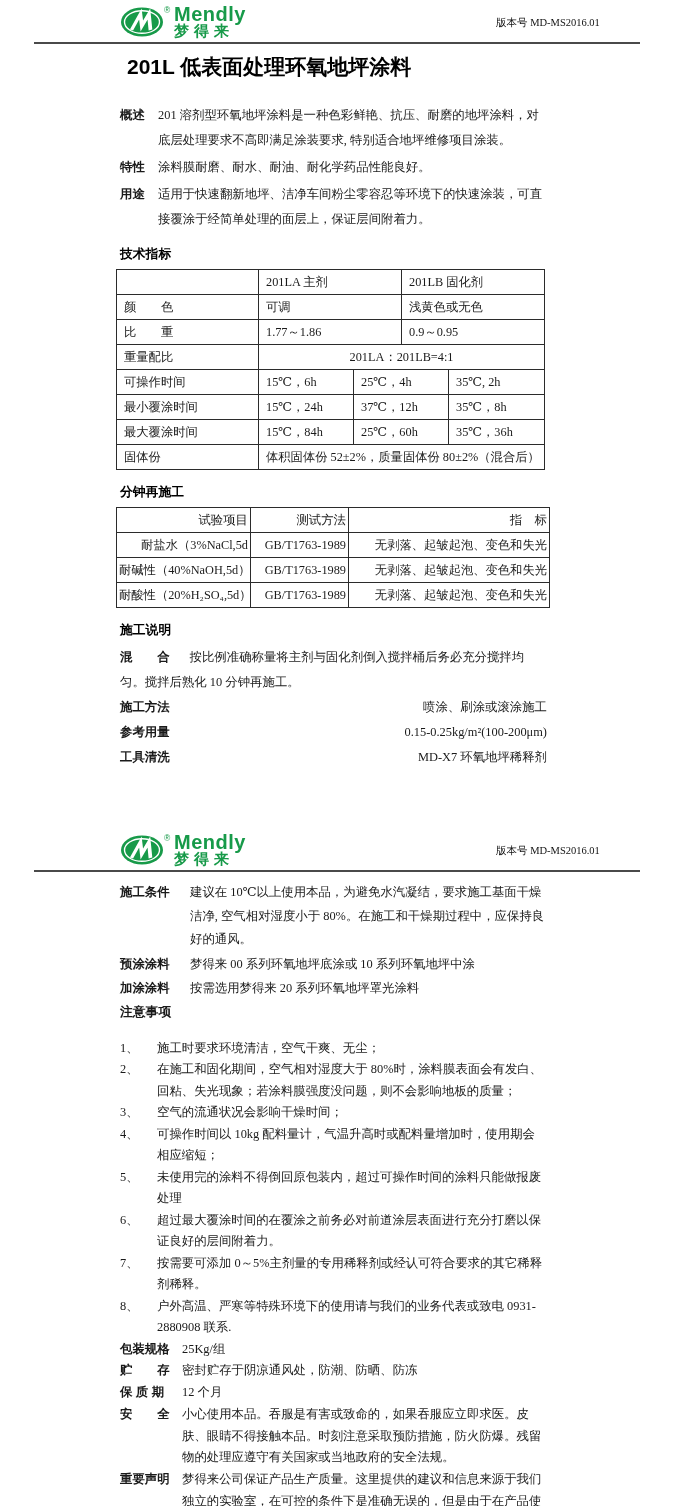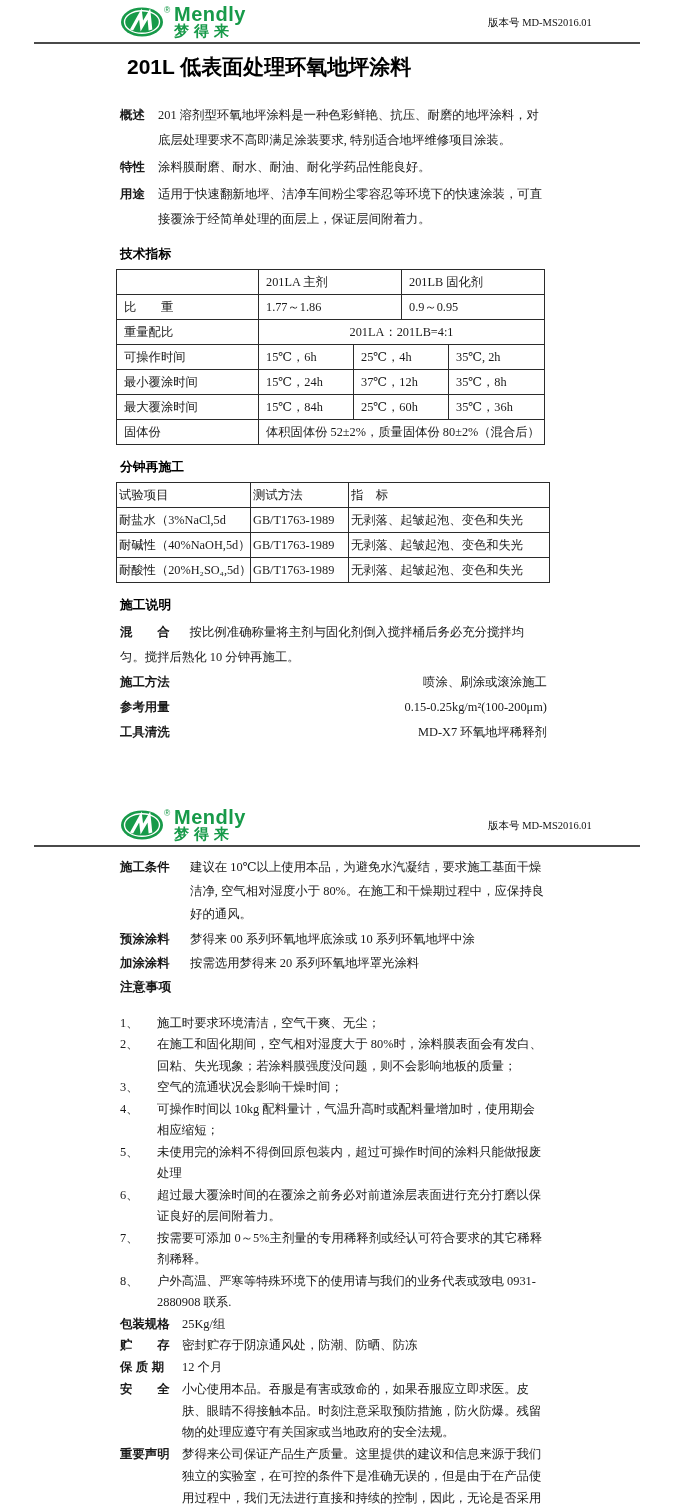--- a/index.html
+++ b/index.html
@@ -8,39 +8,39 @@
   .page{padding:0 140px 0 120px;position:relative;}
   .page2{margin-top:58px;}
   
   .phead{position:relative;height:38px;padding-top:4px;}
   .logo{display:flex;align-items:flex-start;gap:3px;}
   .ltxt{padding-top:1px;}
   .len{font-family:"Liberation Sans","DejaVu Sans",sans-serif;font-weight:bold;
        color:#179a49;font-size:20px;line-height:18px;letter-spacing:.5px;}
   .lzh{font-family:"Liberation Sans","DejaVu Sans",sans-serif;font-weight:bold;
        color:#179a49;font-size:15px;line-height:15px;letter-spacing:5px;}
-  .version{position:absolute;top:16px;left:368px;font-size:10.5px;white-space:nowrap;color:#111;}
+  .version{position:absolute;top:16px;left:376px;font-size:10.5px;white-space:nowrap;color:#111;}
   .hrule{height:2px;background:#4a4a4a;margin-left:-86px;width:606px;}
   
   .title{font-family:"Liberation Sans","DejaVu Sans",sans-serif;font-weight:bold;
          font-size:21px;margin:9px 0 22px 7px;color:#000;}
   
   .hang{display:flex;line-height:25px;margin:0 0 2px 0;}
   .hlbl{width:38px;flex:none;font-weight:bold;font-family:"Liberation Sans","DejaVu Sans",sans-serif;}
   .htxt{flex:1;}
   h2.sect{font-family:"Liberation Sans","DejaVu Sans",sans-serif;font-weight:bold;
           font-size:12.8px;margin:14px 0 6px 0;color:#000;}
   
   table{border-collapse:collapse;table-layout:fixed;margin-left:-4px;}
   td{border:1px solid #2b2b2b;height:24px;padding:0 2px 0 7px;font-size:12.3px;
      overflow:hidden;white-space:nowrap;}
   .ttab{width:428px;}
   .ctab{width:433px;}
   .ctr{text-align:center;padding-left:2px;}
-  .ctab td{text-align:left;padding-left:2px;}
+  .ctab td{text-align:right;padding-left:2px;}
   .ctab .hd{font-size:12.4px;}
   
   .mixp{margin:2px 0 0 0;line-height:25px;}
   .inlbl{font-weight:bold;font-family:"Liberation Sans","DejaVu Sans",sans-serif;margin-right:20px;}
   .crow{display:flex;line-height:25px;}
   .clbl{width:67px;flex:none;font-weight:bold;font-family:"Liberation Sans","DejaVu Sans",sans-serif;}
   .ctxt{flex:1;text-align:right;}
   
   .prow{display:flex;line-height:23.5px;margin-bottom:1px;}
   .plbl{width:70px;flex:none;font-weight:bold;font-family:"Liberation Sans","DejaVu Sans",sans-serif;}
@@ -103,20 +103,25 @@
           <col style="width:48px">
         <col style="width:47px">
           <col style="width:48px">
           <col style="width:48px">
       </colgroup>
       <tbody>
           <tr>
         <td></td>
         <td colspan="3">201LA 主剂</td>
         <td colspan="3">201LB 固化剂</td>
+      </tr>
+      <tr>
+        <td>颜　　色</td>
+        <td colspan="3">可调</td>
+        <td colspan="3">浅黄色或无色</td>
       </tr>
       <tr>
         <td>比　　重</td>
         <td colspan="3">1.77～1.86</td>
         <td colspan="3">0.9～0.95</td>
       </tr>
       <tr>
         <td>重量配比</td>
         <td colspan="6" class="ctr">201LA：201LB=4:1</td>
       </tr>

